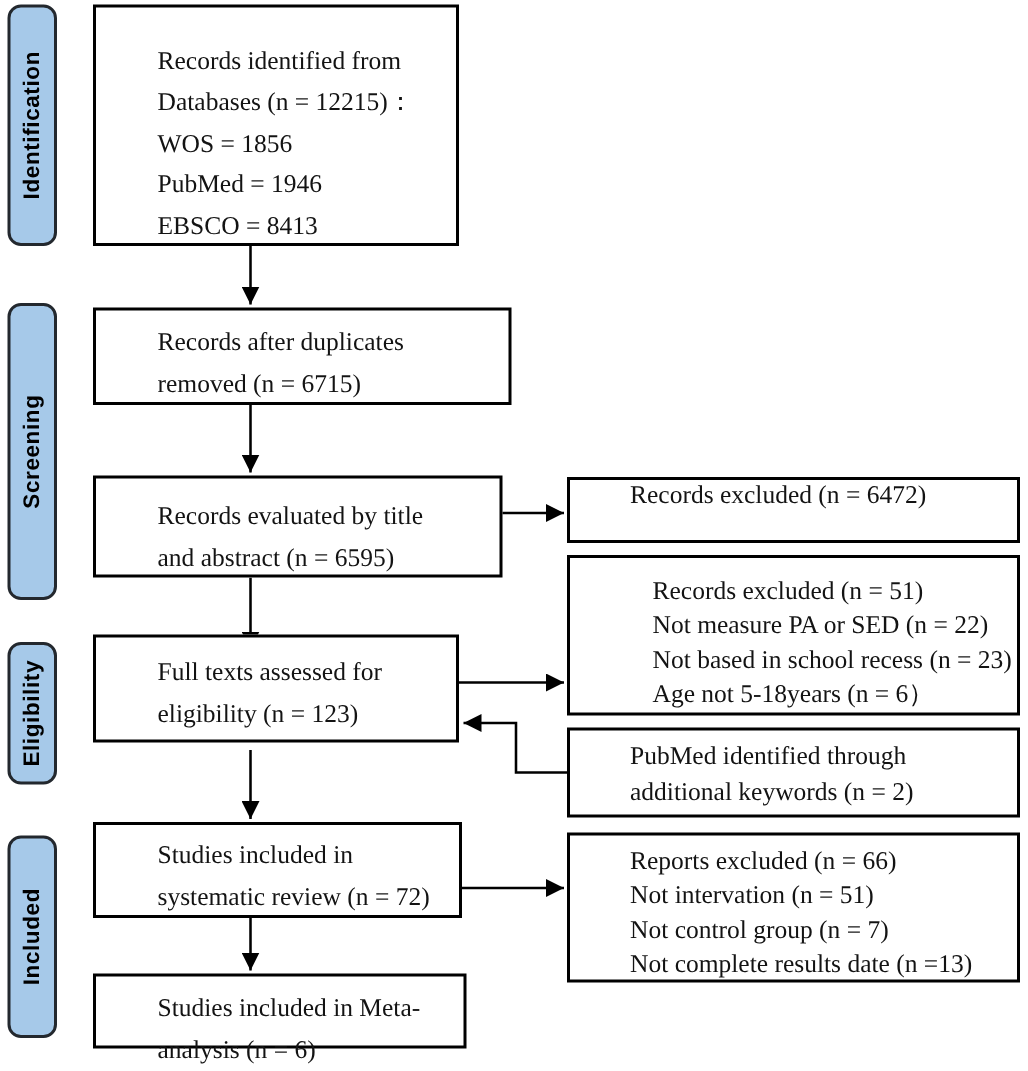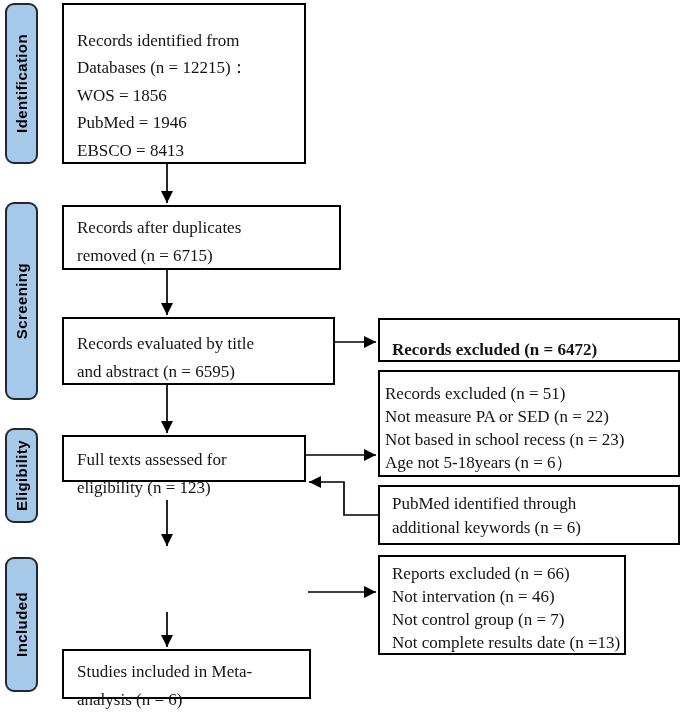--- a/index.html
+++ b/index.html
@@ -30,38 +30,38 @@
     white-space:nowrap;
   }
   
   .box {
     position:absolute;
     background:#ffffff;
     border:2px solid #000000;
     color:#131313;
     font-size:17px;
   }
-  .box .line { white-space:nowrap; }
+  .box .line { white-space:nowrap;margin-left:28px; }
 
   #s-identification { left:5px;  top:3px;   width:33px; height:161px; }
   #s-screening      { left:5px;  top:202px; width:33px; height:198px; }
   #s-eligibility    { left:5px;  top:428px; width:33px; height:95px;  }
   #s-included       { left:5px;  top:557px; width:33px; height:135px; }
 
   #b1 { left:62px; top:3px;   width:244px; height:161px; padding:22px 6px 0 13px; line-height:27.4px; }
   #b2 { left:62px; top:205px; width:279px; height:65px;  padding:7px  6px 0 13px; line-height:28px; }
   #b3 { left:62px; top:317px; width:273px; height:68px;  padding:11px 6px 0 13px; line-height:28px; }
-  #b4 { left:62px; top:435px; width:244px; height:47px;  padding:9px  6px 0 13px; line-height:28px; }
+  #b4 { left:62px; top:423px; width:244px; height:72px;  padding:9px  6px 0 13px; line-height:28px; }
   #b5 { left:62px; top:548px; width:246px; height:64px;  padding:6px  6px 0 13px; line-height:28px; }
   #b6 { left:62px; top:649px; width:249px; height:50px;  padding:7px  6px 0 13px; line-height:28px; border-width:2.5px; }
 
-  #r1 { left:378px; top:318px; width:302px; height:44px;  padding:0 6px 0 12px; display:flex; align-items:flex-end;font-weight:bold; }
-  #r2 { left:378px; top:370px; width:302px; height:107px; padding:10px 6px 0 5px; line-height:23px; }
+  #r1 { left:378px; top:318px; width:302px; height:44px;  padding:0 6px 0 12px; display:flex; align-items:flex-start; }
+  #r2 { left:378px; top:370px; width:302px; height:107px; padding:10px 6px 0 27px; line-height:23px; }
   #r3 { left:378px; top:485px; width:302px; height:60px;  padding:5px  6px 0 12px; line-height:23.5px; }
-  #r4 { left:378px; top:555px; width:248px; height:100px; padding:5px  6px 0 12px; line-height:23px; }
+  #r4 { left:378px; top:555px; width:302px; height:100px; padding:5px  6px 0 12px; line-height:23px; }
 
   svg.arrows {
     position:absolute; left:0; top:0;
     width:685px; height:714px;
     pointer-events:none;
   }
   svg.arrows line, svg.arrows polyline {
     stroke:#000000; stroke-width:1.7; fill:none;
   }
 </style>
@@ -116,42 +116,46 @@
   <div class="box" id="b3" style="border-color: rgb(0, 0, 0);">
     <div class="line">Records evaluated by title</div>
     <div class="line">and abstract (n = 6595)</div>
   </div>
 
   <div class="box" id="b4" style="border-color: rgb(0, 0, 0);">
     <div class="line">Full texts assessed for</div>
     <div class="line">eligibility (n = 123)</div>
   </div>
 
+  <div class="box" id="b5" style="border-color: rgb(0, 0, 0);">
+    <div class="line">Studies included in</div>
+    <div class="line">systematic review (n = 72)</div>
+  </div>
 
   <div class="box" id="b6" style="border-color: rgb(0, 0, 0);">
     <div class="line">Studies included in Meta-</div>
     <div class="line">analysis (n = 6)</div>
   </div>
 
   <div class="box" id="r1" style="border-color: rgb(0, 0, 0);">
     <div class="line">Records excluded (n = 6472)</div>
   </div>
 
   <div class="box" id="r2" style="border-color: rgb(0, 0, 0);">
     <div class="line">Records excluded (n = 51)</div>
     <div class="line">Not measure PA or SED (n = 22)</div>
     <div class="line">Not based in school recess (n = 23)</div>
     <div class="line">Age not 5-18years (n = 6）</div>
   </div>
 
   <div class="box" id="r3" style="border-color: rgb(0, 0, 0);">
     <div class="line">PubMed identified through</div>
-    <div class="line">additional keywords (n = 6)</div>
+    <div class="line">additional keywords (n = 2)</div>
   </div>
 
   <div class="box" id="r4" style="border-color: rgb(0, 0, 0);">
     <div class="line">Reports excluded (n = 66)</div>
-    <div class="line">Not intervation (n = 46)</div>
+    <div class="line">Not intervation (n = 51)</div>
     <div class="line">Not control group (n = 7)</div>
     <div class="line">Not complete results date (n =13)</div>
   </div>
 
 </div>
 
 </body></html>

